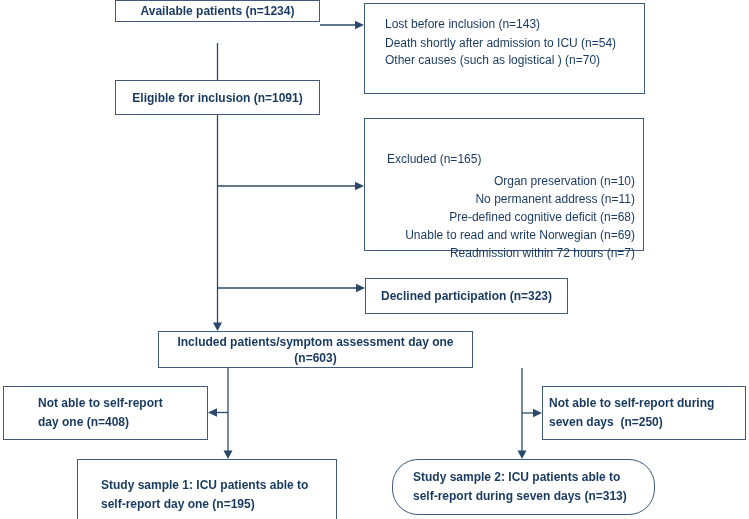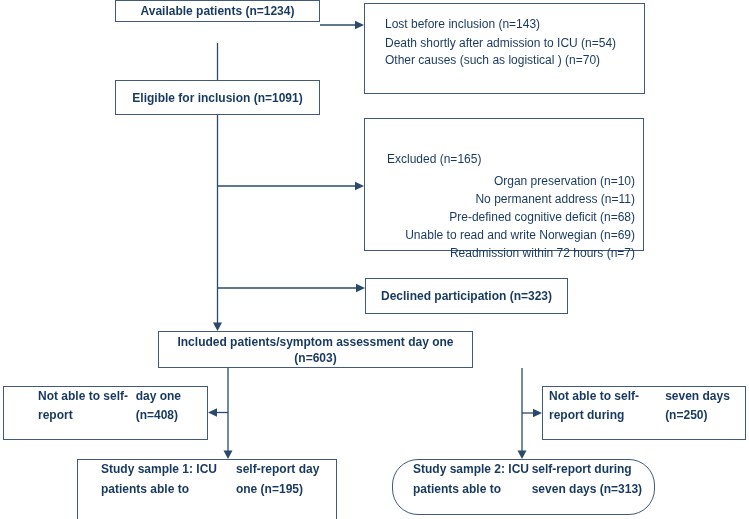--- a/index.html
+++ b/index.html
@@ -40,21 +40,21 @@
   }
   .box.center {
     display: flex;
     align-items: center;
     justify-content: center;
     text-align: center;
     font-weight: bold;
   }
   .box.leftcol {
     display: flex;
-    flex-direction: row;
+    flex-direction: column;
     justify-content: center;
     font-weight: bold;
     line-height: 19px;
   }
   .box.list { padding: 12px 8px 8px 20px; }
   .box.list .box-title { font-weight: normal; margin-bottom: 3px; }
   .box.list .box-item { font-weight: normal; }
 
   
   #box-available { left: 115px; top: 0;   width: 205px; height: 22px; }

